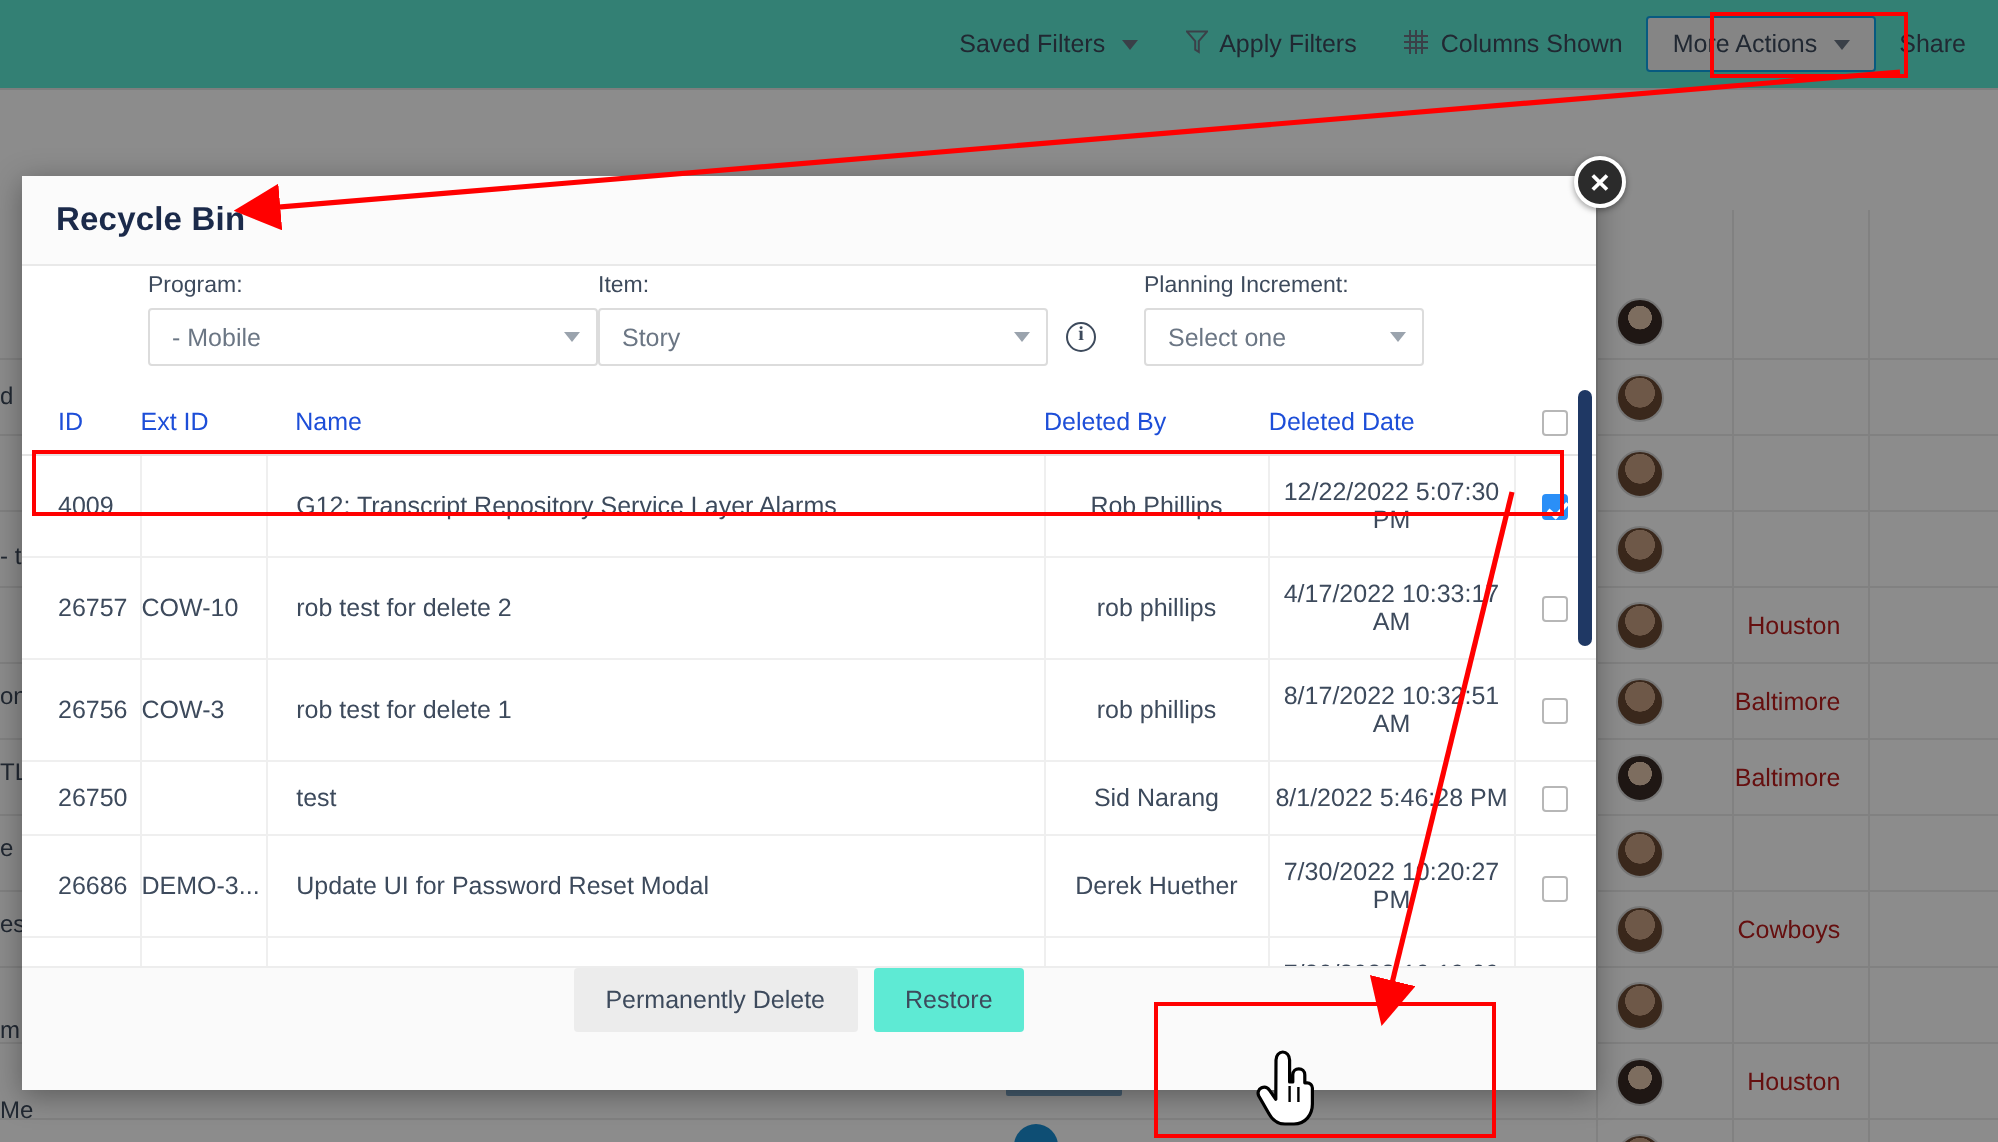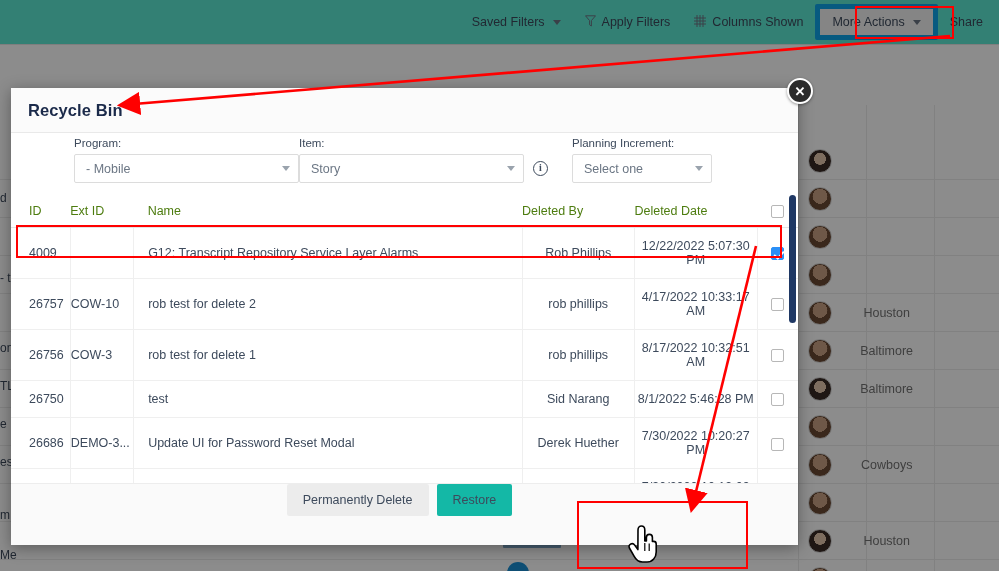--- a/index.html
+++ b/index.html
@@ -17,21 +17,21 @@
   .bg-toolbar {
     position: absolute; left: 0; top: 0; width: 999px; height: 44px;
     background: #5eead4; display: flex; align-items: center;
     justify-content: flex-end; gap: 0px; padding-right: 4px;
   }
   .tb-item {
     display: flex; align-items: center; gap: 6px;
     font-size: 12.5px; color: #3d4a5c; padding: 6px 12px;
     white-space: nowrap; cursor: pointer; border-radius: 2px;
   }
-  .tb-item.boxed { background: #f2f2f2; border: 5px solid #0ea5e9; }
+  .tb-item.boxed { background: #f2f2f2; border: 1px solid #0ea5e9; }
   .caret {
     width: 0; height: 0; border-left: 4px solid transparent;
     border-right: 4px solid transparent; border-top: 5px solid #6b7684;
     display: inline-block; margin-left: 2px;
   }
 
   .bg-sep { position: absolute; left: 0; top: 44px; width: 999px; height: 1px; background: #e6e6e6; }
 
   .bg-grid { position: absolute; left: 0; top: 45px; width: 999px; height: 526px; }
   .bg-grid-header {
@@ -39,21 +39,21 @@
     display: flex; align-items: center;
   }
   .bg-col-head {
     font-size: 12.5px; color: #3d4a5c; text-align: center;
   }
   .bg-rows { position: absolute; left: 0; top: 97px; width: 999px; }
   .bg-row {
     height: 38px; display: flex; align-items: center;
     border-bottom: 1px solid #ececec;
   }
-  .bg-cell { text-align: center; font-size: 12.5px; color: #737373; }
+  .bg-cell { text-align: right; font-size: 12.5px; color: #b91c1c; }
   .bg-vline { position: absolute; top: 60px; width: 1px; height: 511px; background: #ececec; }
   .avatar {
     width: 24px; height: 24px; border-radius: 50%;
     background: radial-gradient(circle at 50% 38%, #c9a184 0 42%, #6b4a34 43% 100%);
     border: 1px solid #d8d8d8; margin: 0 auto; display: block;
   }
   .avatar.f {
     background: radial-gradient(circle at 50% 40%, #e4c6ad 0 34%, #3a2b25 35% 100%);
   }
   .bg-left-text {
@@ -120,21 +120,21 @@
     width: 15px; height: 15px; border-radius: 50%;
     border: 1.4px solid #3d4a5c; color: #3d4a5c;
     font-size: 10px; font-weight: bold; line-height: 12px;
     text-align: center; margin: 0 0 7px 9px; font-family: "Liberation Serif", serif;
     cursor: pointer; flex: 0 0 auto;
   }
 
   .table-wrap { flex: 1 1 auto; position: relative; overflow: hidden; }
   table.rb { width: 100%; border-collapse: collapse; }
   table.rb th {
-    font-size: 12.5px; color: #4d7c0f; font-weight: normal;
+    font-size: 12.5px; color: #1d4ed8; font-weight: normal;
     padding: 9px 0; border-bottom: 1px solid #e4e4e4; text-align: left;
   }
   table.rb td {
     font-size: 12.5px; color: #3d4a5c; padding: 11px 0;
     border-bottom: 1px solid #efefef; border-right: 1px solid #efefef;
   }
   table.rb td:last-child, table.rb th:last-child { border-right: none; }
   .c-id   { width: 58px;  padding-left: 18px !important; }
   .c-ext  { width: 62px; }
   .c-name { width: 380px; padding-left: 14px !important; }
@@ -161,21 +161,21 @@
   .modal-footer {
     flex: 0 0 62px; background: #fafafa; border-top: 1px solid #ededed;
     display: flex; align-items: flex-start; justify-content: center; gap: 8px;
     padding-right: 10px;
   }
   .btn {
     font-size: 12.5px; color: #3d4a5c; padding: 8px 15px;
     border: 1px solid transparent; border-radius: 2px;
     background: #ececec; cursor: pointer; white-space: nowrap;
   }
-  .btn.plain { background: #14b8a6; }
+  .btn.plain { background: #5eead4; }
 
   
   .modal-scrollbar {
     position: absolute; right: 2px; top: 0px; width: 7px;
     height: 330px; z-index: 35;
   }
   .modal-scroll-thumb {
     position: absolute; left: 0; top: 0; width: 7px; height: 128px;
     background: #1f3864; border-radius: 4px;
   }

